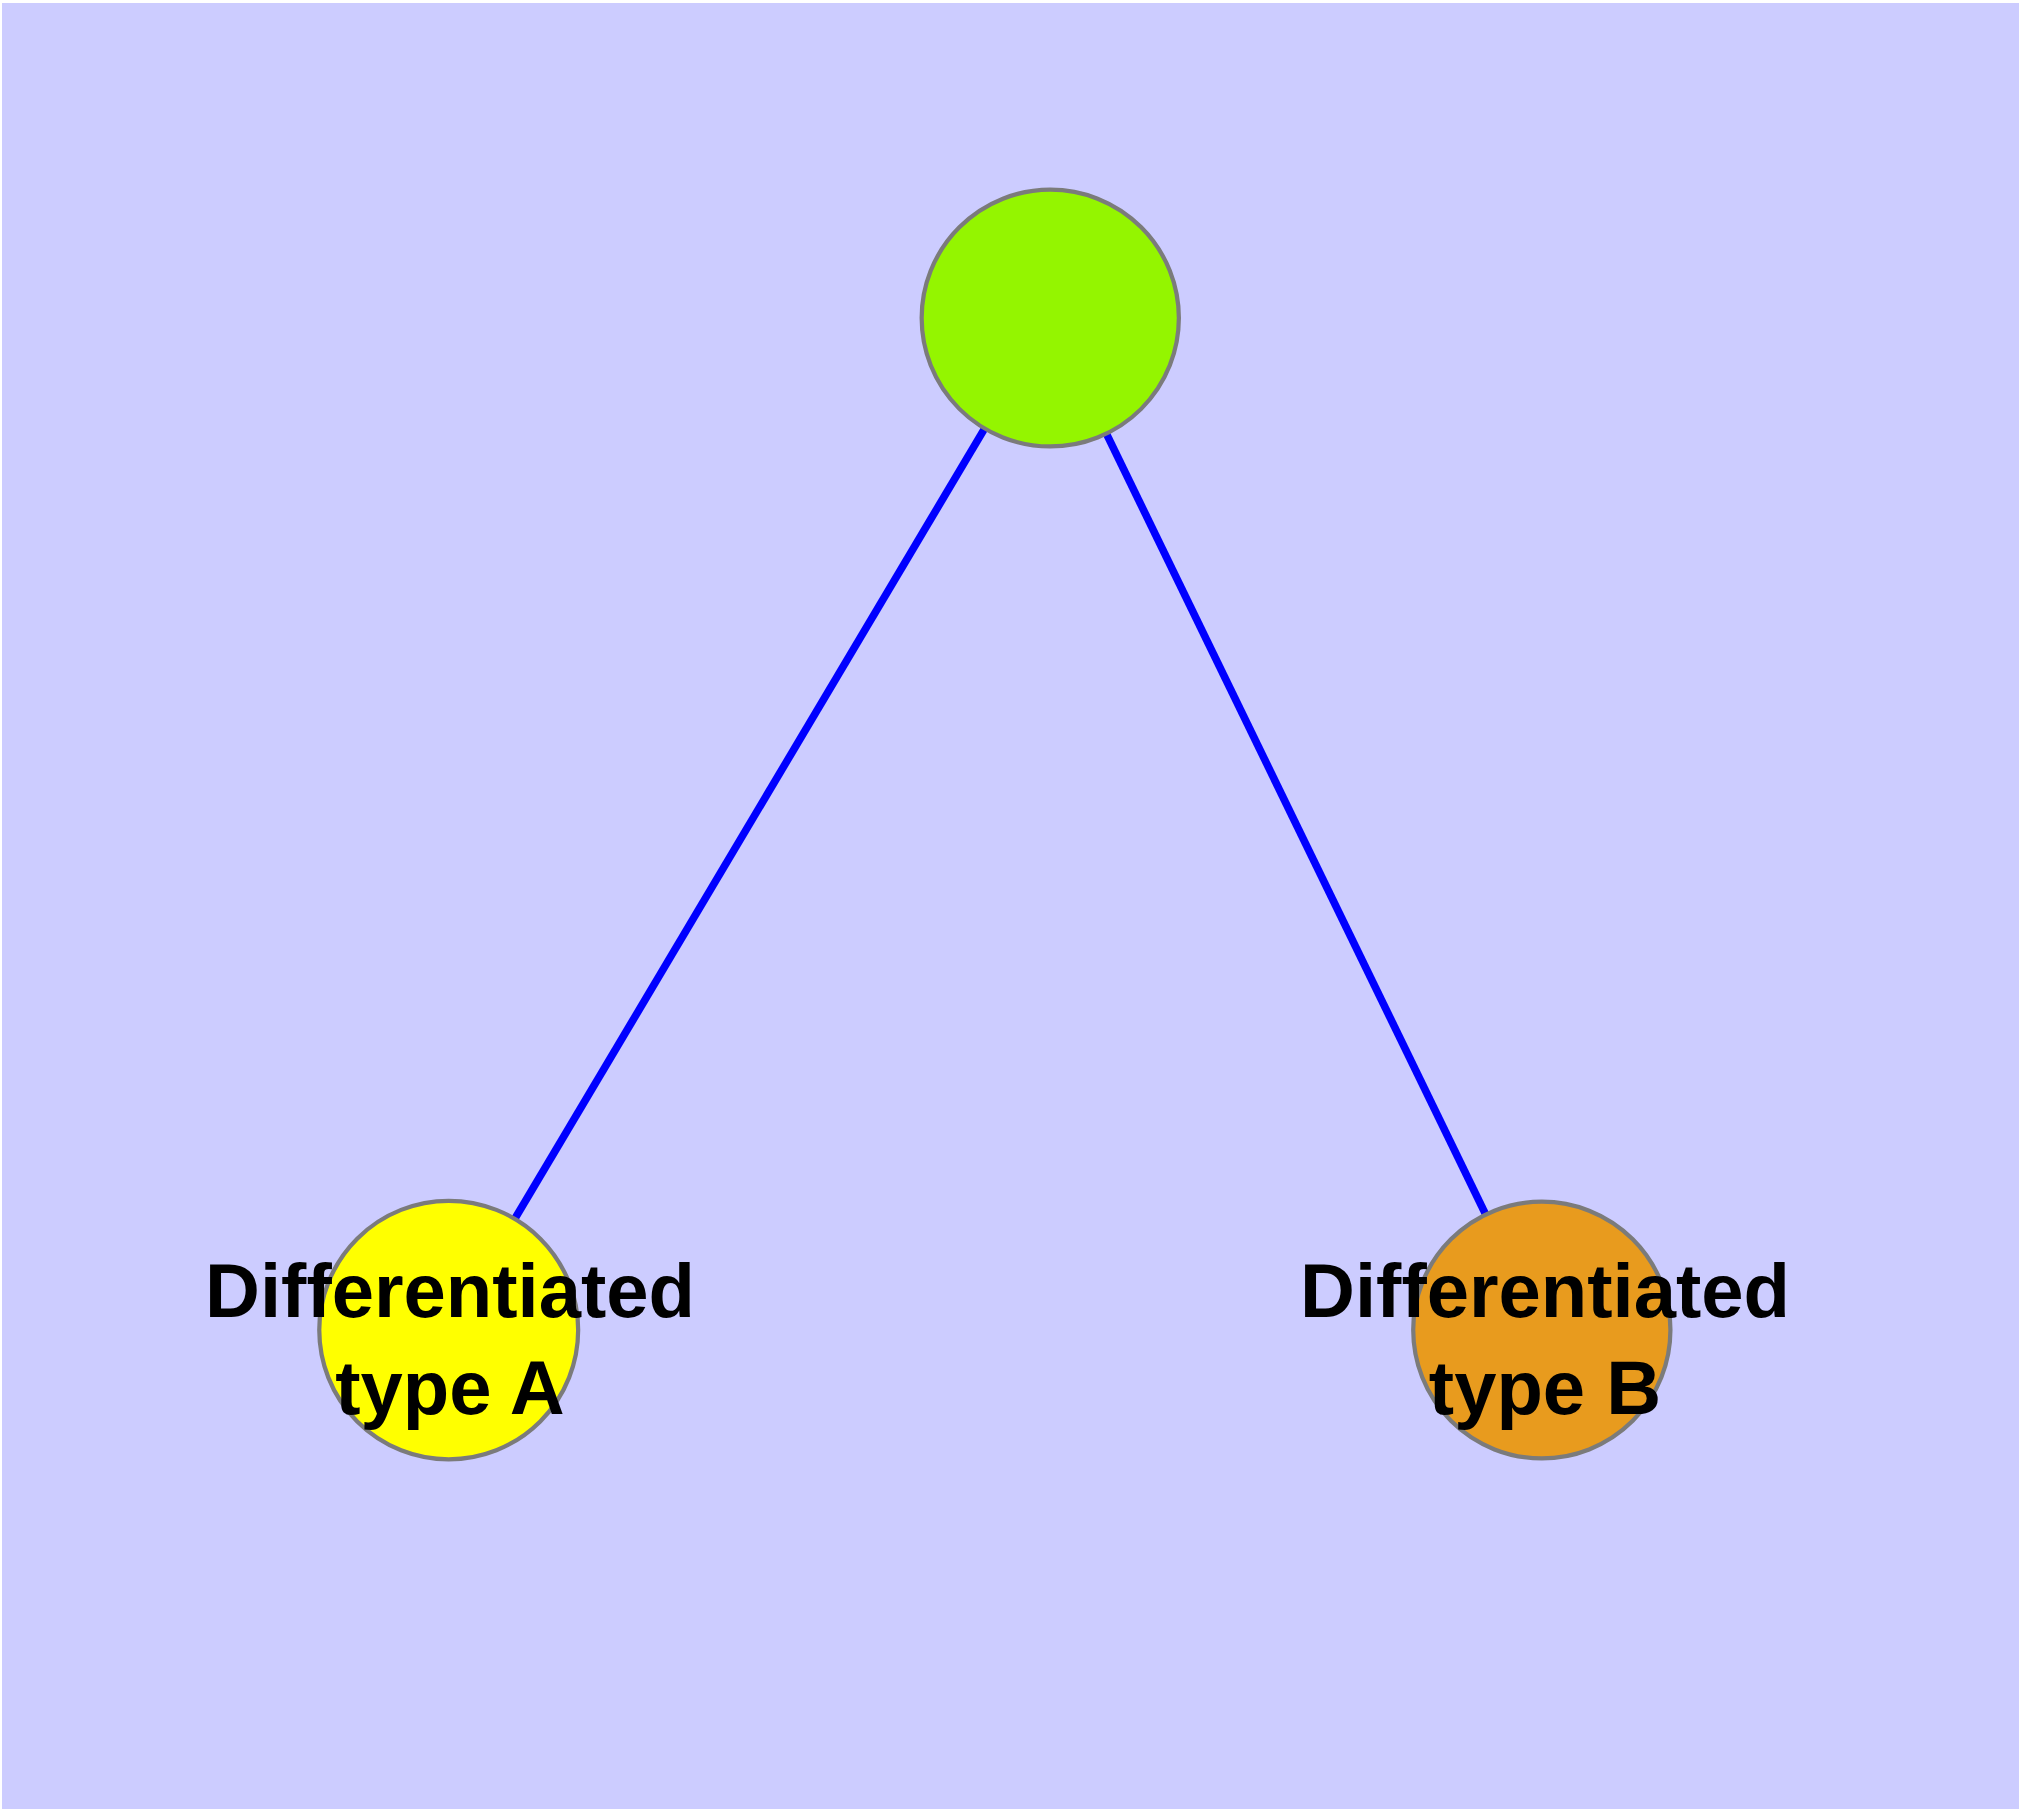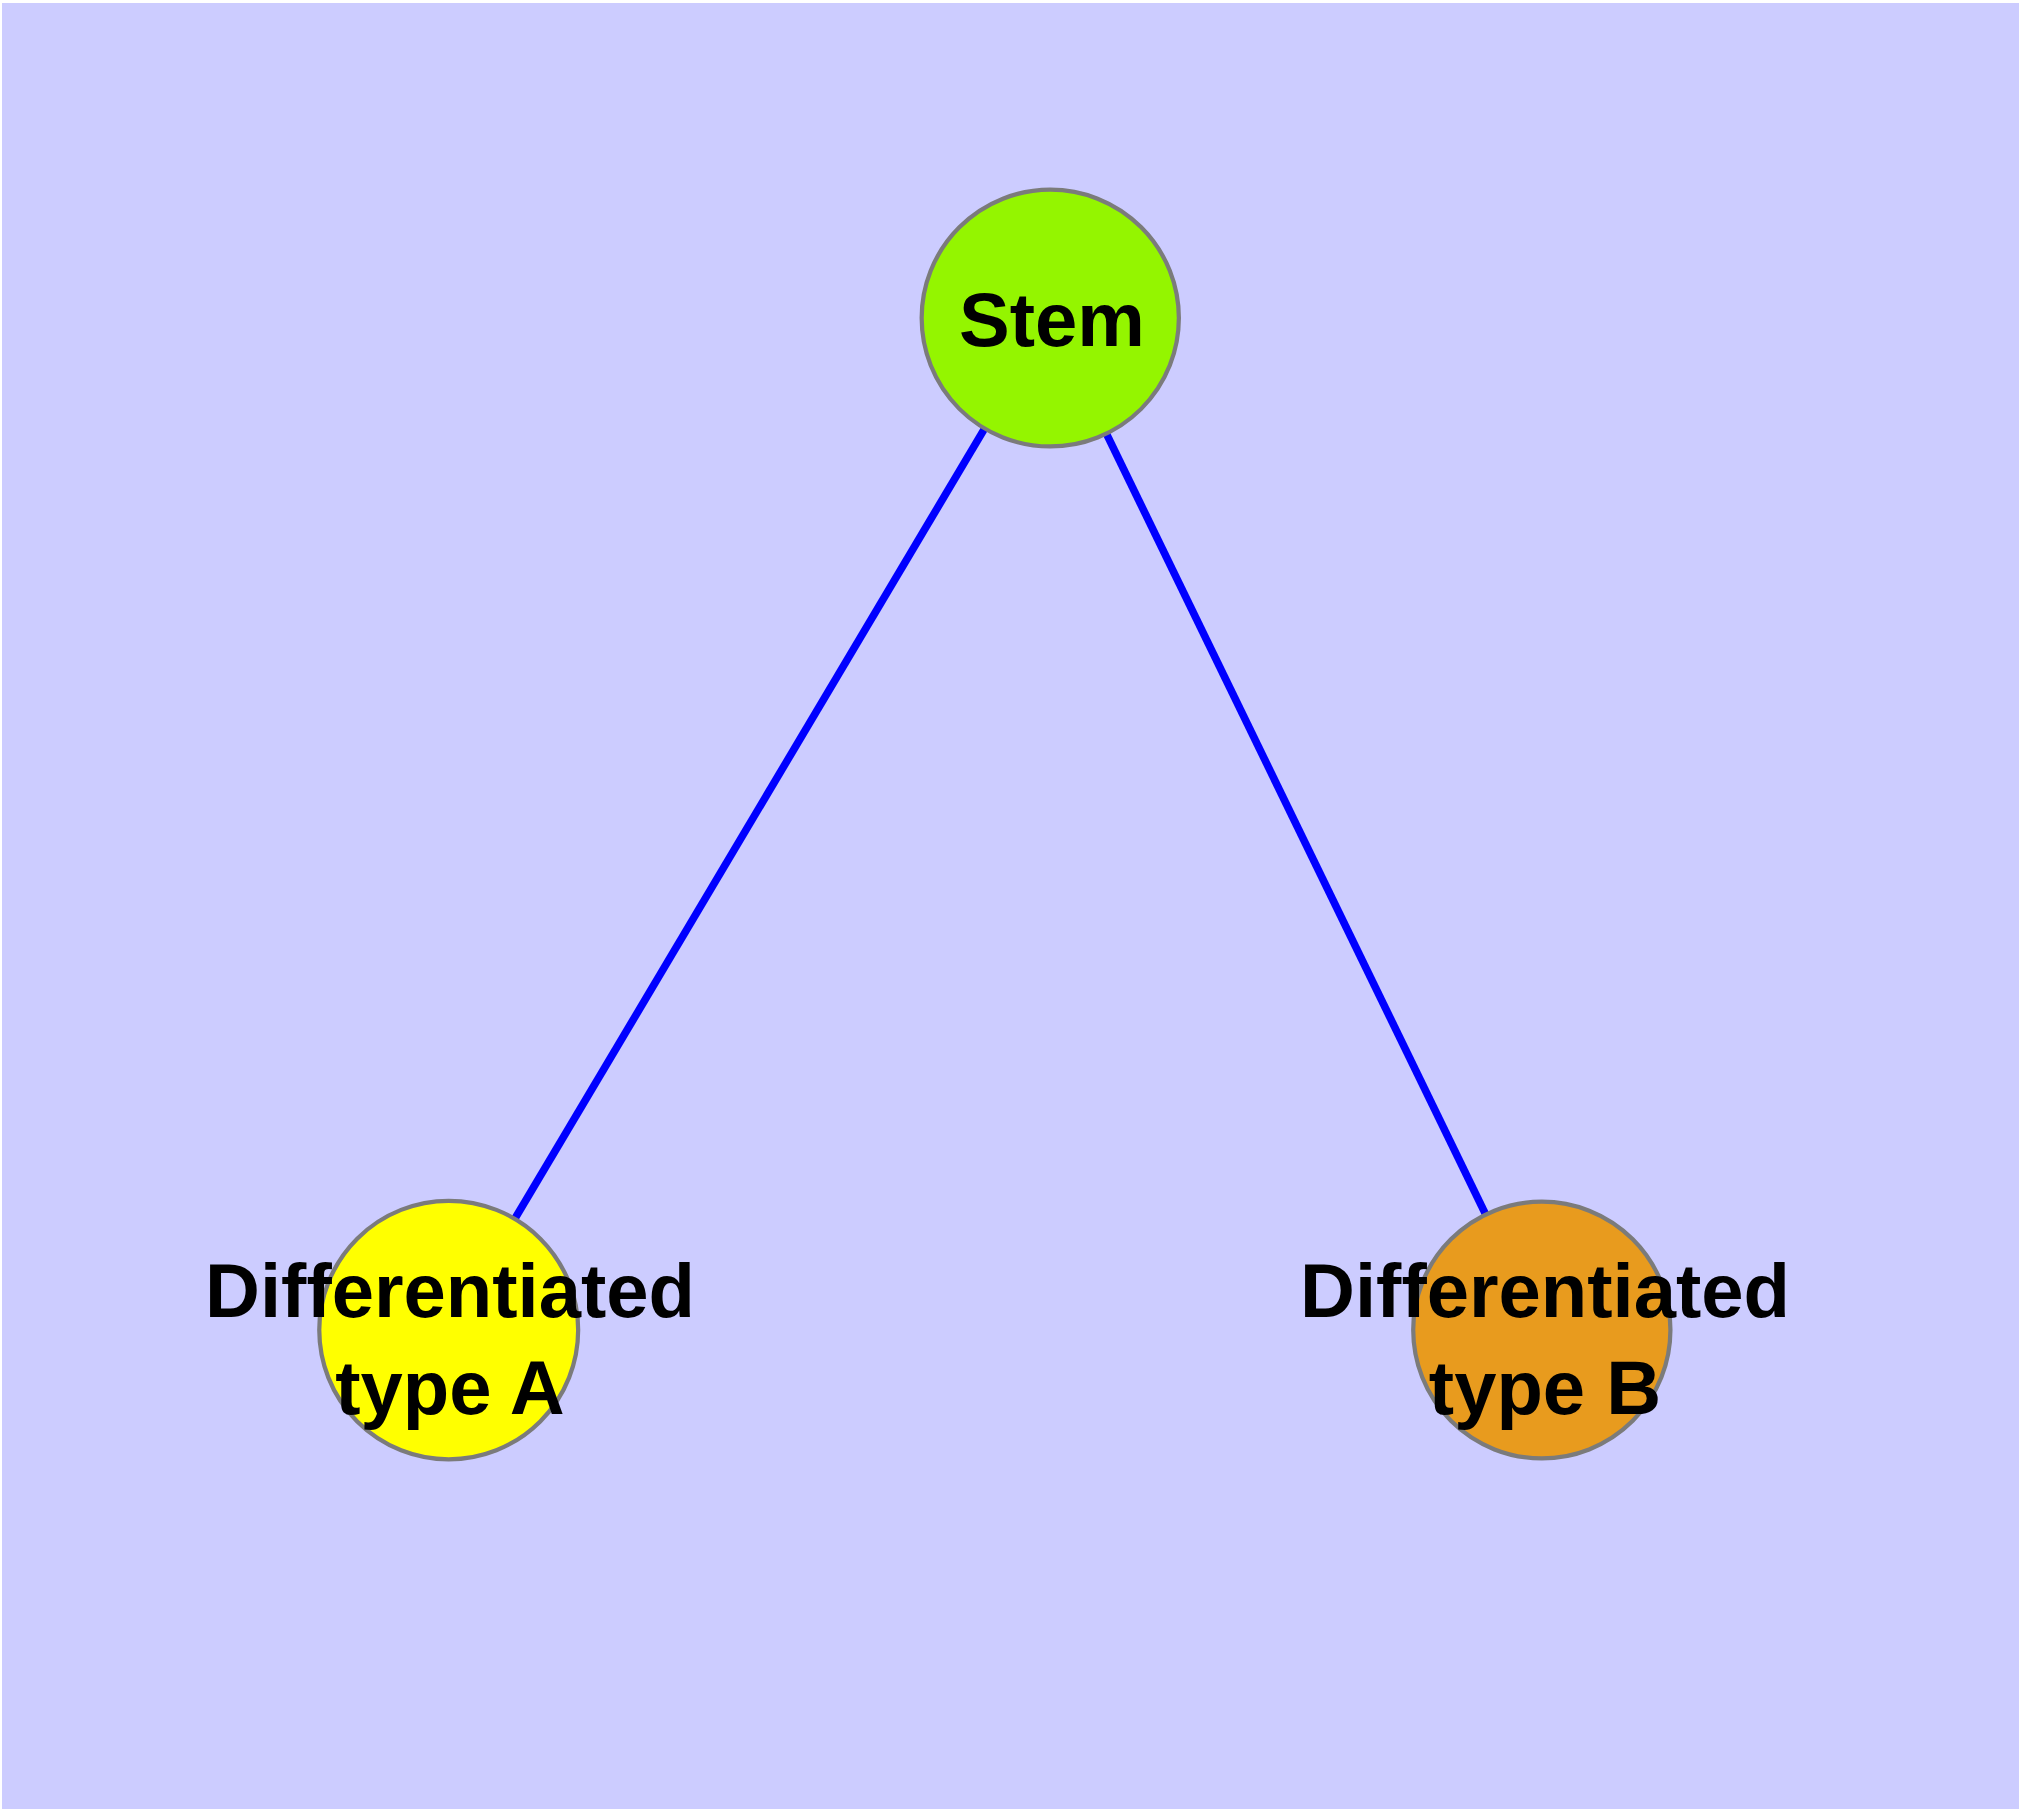--- a/index.html
+++ b/index.html
@@ -46,21 +46,20 @@
   <svg class="graph-svg" viewBox="0 0 2384 2138" preserveAspectRatio="none">
 
     <line x1="1239" y1="373" x2="528" y2="1571" stroke-width="9" stroke="#0000FF"></line>
     <line x1="1239" y1="373" x2="1820" y2="1571" stroke-width="9" stroke="#0000FF"></line>
 
     <circle cx="1239" cy="373" r="152" stroke-width="5" fill="#94F500" stroke="#7B7B7B"></circle>
     <circle cx="528" cy="1571" r="153" stroke-width="5" fill="#FFFF00" stroke="#7B7B7B"></circle>
     <circle cx="1820" cy="1571" r="152" stroke-width="5" fill="#E89B1E" stroke="#7B7B7B"></circle>
   </svg>
 
-  <div class="node-label" style="left:1050px; top:316px;">Stem</div>
 
   <div class="node-label" style="left:448px; top:1336px;">Differentiated
 type A</div>
 
   <div class="node-label" style="left:1543px; top:1336px;">Differentiated
 type B</div>
 
 </div>
 
 

